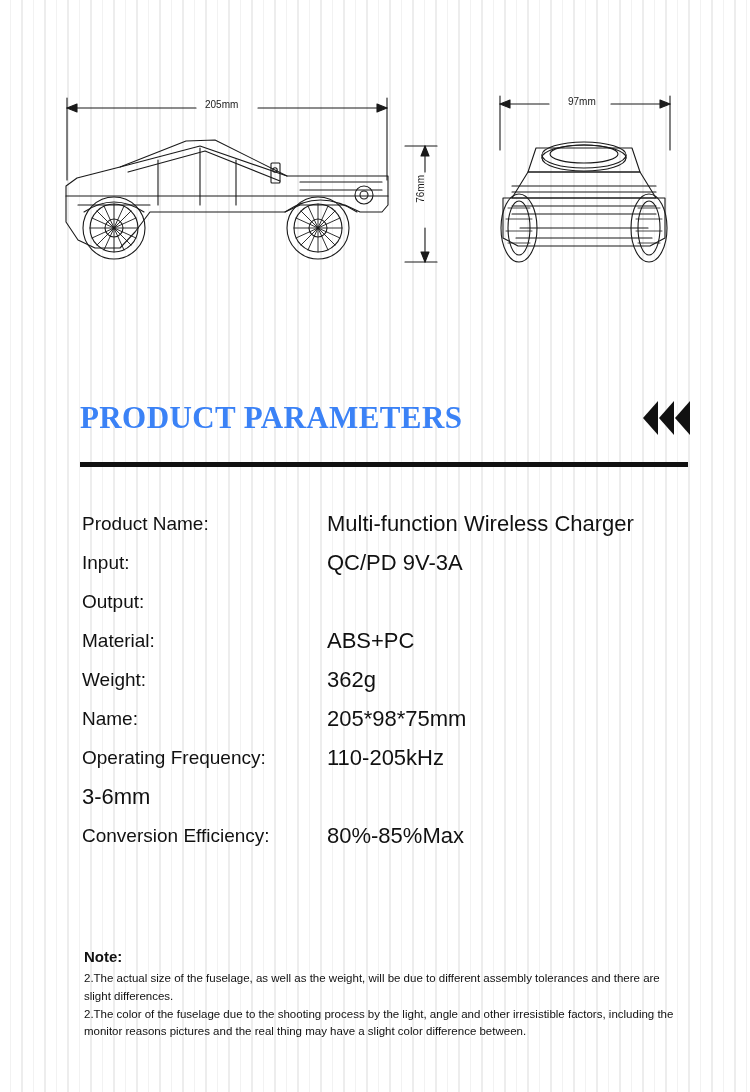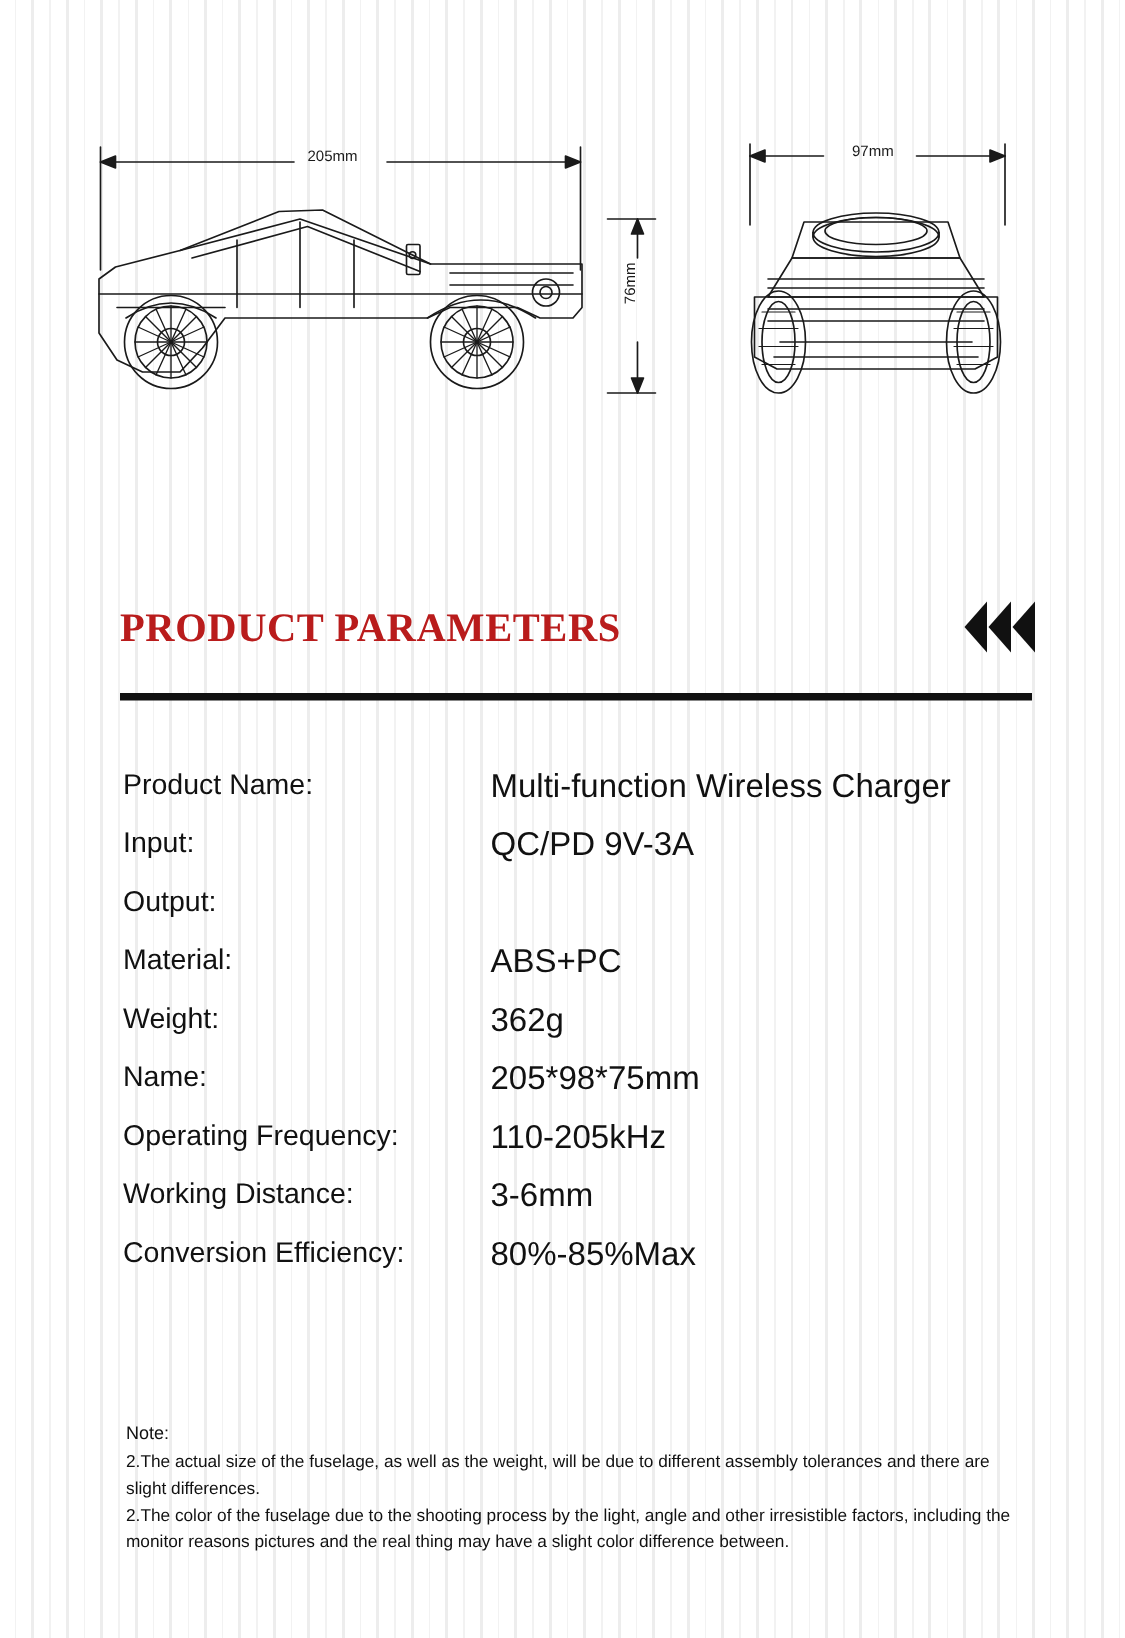--- a/index.html
+++ b/index.html
@@ -31,23 +31,23 @@
   }
   #len-label{left:205px;top:99px;}
   #wid-label{left:556px;top:96px;margin-left:12px;}
   #hgt-label{left:415px;top:175px;writing-mode:vertical-rl;transform:rotate(180deg);}
 
   
   .title-row{
     position:absolute;left:80px;top:396px;width:610px;height:60px;
   }
   .title{
-    font-size:27px;font-weight:bold;letter-spacing:.4px;
+    font-size:31px;font-weight:bold;letter-spacing:.4px;
     font-family:"Liberation Serif", serif;
-    color:#b91c1c;margin:0;line-height:44px;
+    color:#3b82f6;margin:0;line-height:44px;
   }
   .chev{
     position:absolute;right:0;top:0;display:flex;gap:1px;align-items:center;height:44px;
   }
   .chev span{
     display:inline-block;width:0;height:0;
     border-top:17px solid transparent;
     border-bottom:17px solid transparent;
     border-right:15px solid #111;
   }
@@ -69,21 +69,21 @@
   .spec-value{
     font-size:22px;color:#111;line-height:24px;
   }
   .spec-value .vline{display:block;}
   .spec-value .vline + .vline{margin-top:16px;}
 
   
   .note{
     position:absolute;left:84px;top:948px;width:600px;
   }
-  .note-title{font-size:12px;color:#111;margin:0 0 5px 0;}
+  .note-title{font-size:15px;color:#111;margin:0 0 5px 0;font-weight:bold;}
   .note-item{font-size:11.5px;color:#111;line-height:1.55;margin:0;}
 </style>
 </head>
 <body>
 
 <div class="sheet">
 
   <div class="draw-area">
     <svg class="tech" width="750" height="370" viewBox="0 0 750 370">
       <g fill="none" stroke="#1a1a1a" stroke-width="1.1" stroke-linejoin="round" stroke-linecap="round">
@@ -279,21 +279,20 @@
     </div>
 
     <div class="spec-row">
       <div class="spec-label">Operating Frequency:</div>
       <div class="spec-value">
         <span class="vline">110-205kHz</span>
       </div>
     </div>
 
     <div class="spec-row">
-      <div class="spec-label">Working Distance:</div>
       <div class="spec-value">
         <span class="vline">3-6mm</span>
       </div>
     </div>
 
     <div class="spec-row">
       <div class="spec-label">Conversion Efficiency:</div>
       <div class="spec-value">
         <span class="vline">80%-85%Max</span>
       </div>

